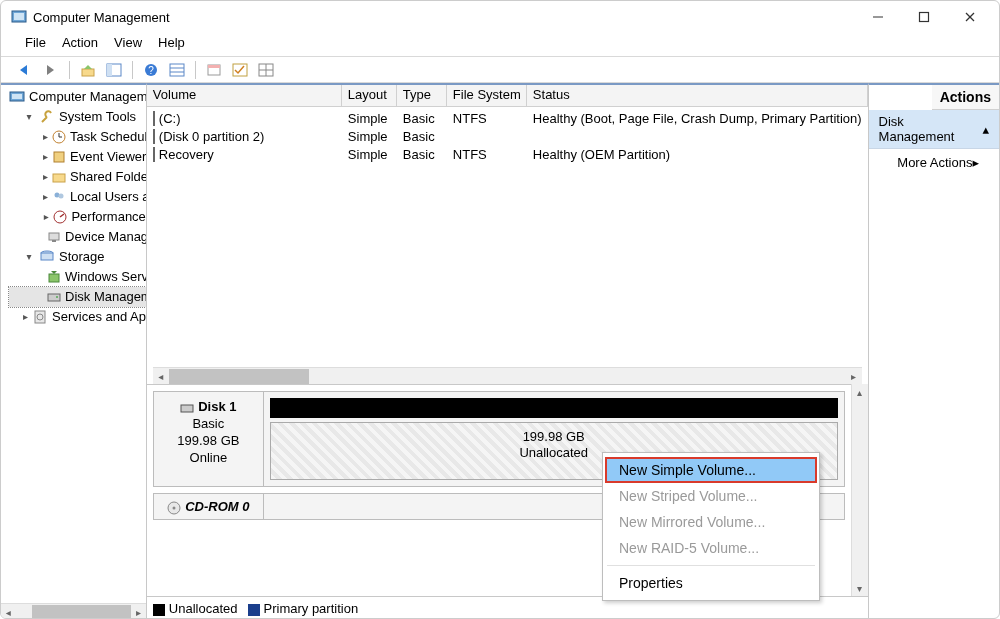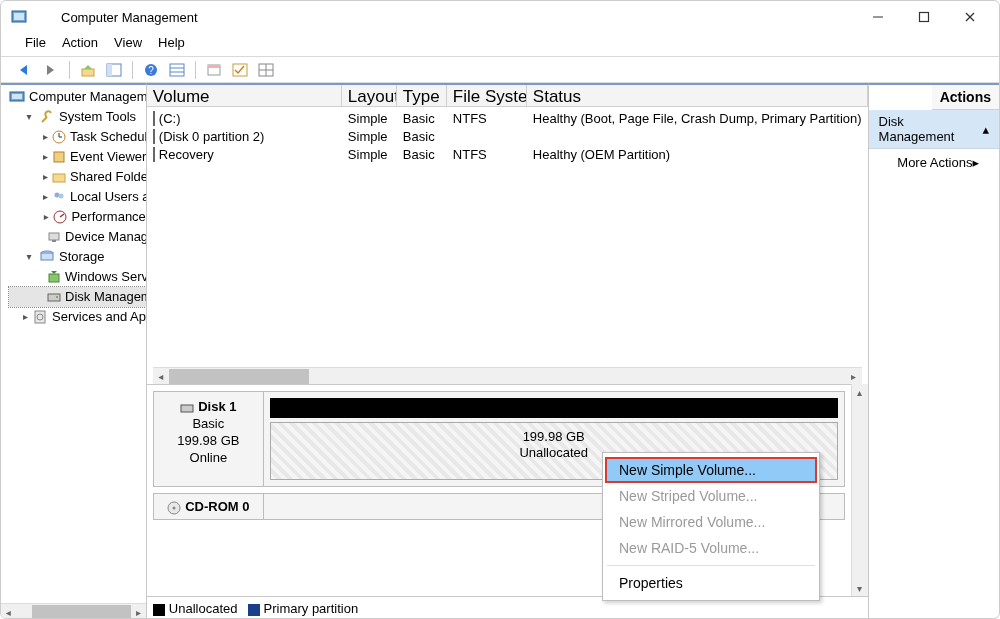--- a/index.html
+++ b/index.html
@@ -15,21 +15,20 @@
     position: relative;
     border: 1px solid #ccc;
     border-radius: 6px;
   }
   
   .titlebar {
     display: flex;
     align-items: center;
     height: 32px;
     padding: 0 6px 0 10px;
-    gap: 28px;
   }
   .titlebar .app-icon { width:16px; height:16px; margin-right:6px; }
   .titlebar .title { flex:1; font-size:13px; }
   .win-controls { display:flex; }
   .win-btn { width:46px; height:32px; display:flex; align-items:center; justify-content:center; }
   .win-btn svg { stroke:#333; }
   
   .menubar { display:flex; gap:4px; padding: 0 10px 4px 18px; font-size:13px; }
   .menubar span { padding:2px 6px; }
   .menuline { border-top:1px solid #d9d9d9; }
@@ -45,40 +44,40 @@
   .tw { width:12px; display:inline-flex; justify-content:center; color:#555; font-size:10px;}
   .tree-icon { width:16px; height:16px; display:inline-flex; align-items:center; justify-content:center; }
   .indent1 { padding-left:14px; }
   .indent2 { padding-left:34px; }
   .selected-tree { background:#e5e5e5; outline:1px dotted #888; }
   .sidebar-scroll { position:absolute; bottom:0; left:0; right:0; height:17px; background:#f0f0f0; border-top:1px solid #ddd; display:flex; align-items:center;}
   .sidebar-scroll .thumb { background:#c2c2c2; height:15px; width:110px; margin-left:16px; border-radius:0;}
   .sidebar-scroll .arrow { width:16px; text-align:center; color:#666; font-size:10px;}
   
   .center { flex:1; display:flex; flex-direction:column; border-top:2px solid #7a99c4; }
-  .grid-header { display:flex; background:#f4f4f4; border-bottom:1px solid #d0d0d0; height:22px; font-size:17px; }
+  .grid-header { display:flex; background:#f4f4f4; border-bottom:1px solid #d0d0d0; height:22px; font-size:13px; }
   .gh { border-right:1px solid #d0d0d0; padding:2px 6px; overflow:hidden; white-space:nowrap; }
   .grid-body { flex:0 0 auto; height:250px; overflow:hidden; position:relative; padding-top:2px;}
   .row { display:flex; height:18px; align-items:center; font-size:13px; }
   .cell { padding:0 6px; overflow:hidden; white-space:nowrap; }
   .vol-icon { width:14px; height:10px; background:linear-gradient(#888,#aaa); border:1px solid #666; margin-right:4px; border-radius:1px;}
   .hscroll { height:17px; background:#f0f0f0; border-top:1px solid #ddd; display:flex; align-items:center; margin:10px 6px 0 6px;}
   .hscroll .arrow{width:16px;text-align:center;color:#666;font-size:10px;}
   .hscroll .track{flex:1; position:relative; height:15px;}
   .hscroll .thumb{position:absolute; left:0; width:140px; height:15px; background:#c2c2c2;}
   
   .diskmap { border-top:1px solid #c8c8c8; padding:6px 6px 0 6px; position:relative;text-align:center; }
   .disk-row { display:flex; border:1px solid #bcbcbc; background:#f4f4f4; margin-bottom:6px; min-height:96px; }
   .disk-label { width:110px; padding:6px 8px; border-right:1px solid #bcbcbc; font-size:13px; line-height:17px; }
   .disk-label .dname { font-weight:bold; }
   .disk-graphic { flex:1; position:relative; padding:6px; }
   .part-header { height:20px; background:#000; margin-bottom:4px; }
   .part-box { height:58px; border:1px solid #aaa; background: repeating-linear-gradient(45deg,#f5f5f5,#f5f5f5 4px,#e8e8e8 4px,#e8e8e8 8px); padding:6px 8px; font-size:13px; line-height:16px;}
   .cd-row { display:flex; border:1px solid #bcbcbc; background:#f4f4f4; min-height:26px; align-items:center;}
-  .cd-row .disk-label{border-right:1px solid #bcbcbc; width:110px; padding:4px 8px;}
+  .cd-row .disk-label{border-right:1px solid #bcbcbc; width:110px; padding:4px 8px;font-style:italic;}
   .legend { display:flex; gap:10px; align-items:center; padding:4px 6px; border-top:1px solid #c8c8c8; font-size:13px; height:24px; background:#fff;}
   .swatch { width:12px; height:12px; display:inline-block; margin-right:4px; vertical-align:middle;}
   .sw-black{background:#000;}
   .sw-blue{background:#1a3e8c;}
   .vs { width:17px; background:#f0f0f0; border-left:1px solid #ddd; display:flex; flex-direction:column; align-items:center;}
   .vs .arrow{height:16px;font-size:10px;color:#666;display:flex;align-items:center;}
   
   .actions { width:200px; border-left:1px solid #c8c8c8; border-top:2px solid #7a99c4; display:flex; flex-direction:column;align-items:flex-end; }
   .actions-header { font-weight:bold; padding:4px 8px; border-bottom:1px solid #d0d0d0; background:#f7f7f7; font-size:14px;}
   .actions-cat { background:#d5e6f7; padding:4px 10px; display:flex; justify-content:space-between; align-items:center; font-size:13px; border-bottom:1px solid #c8d6e6;}

